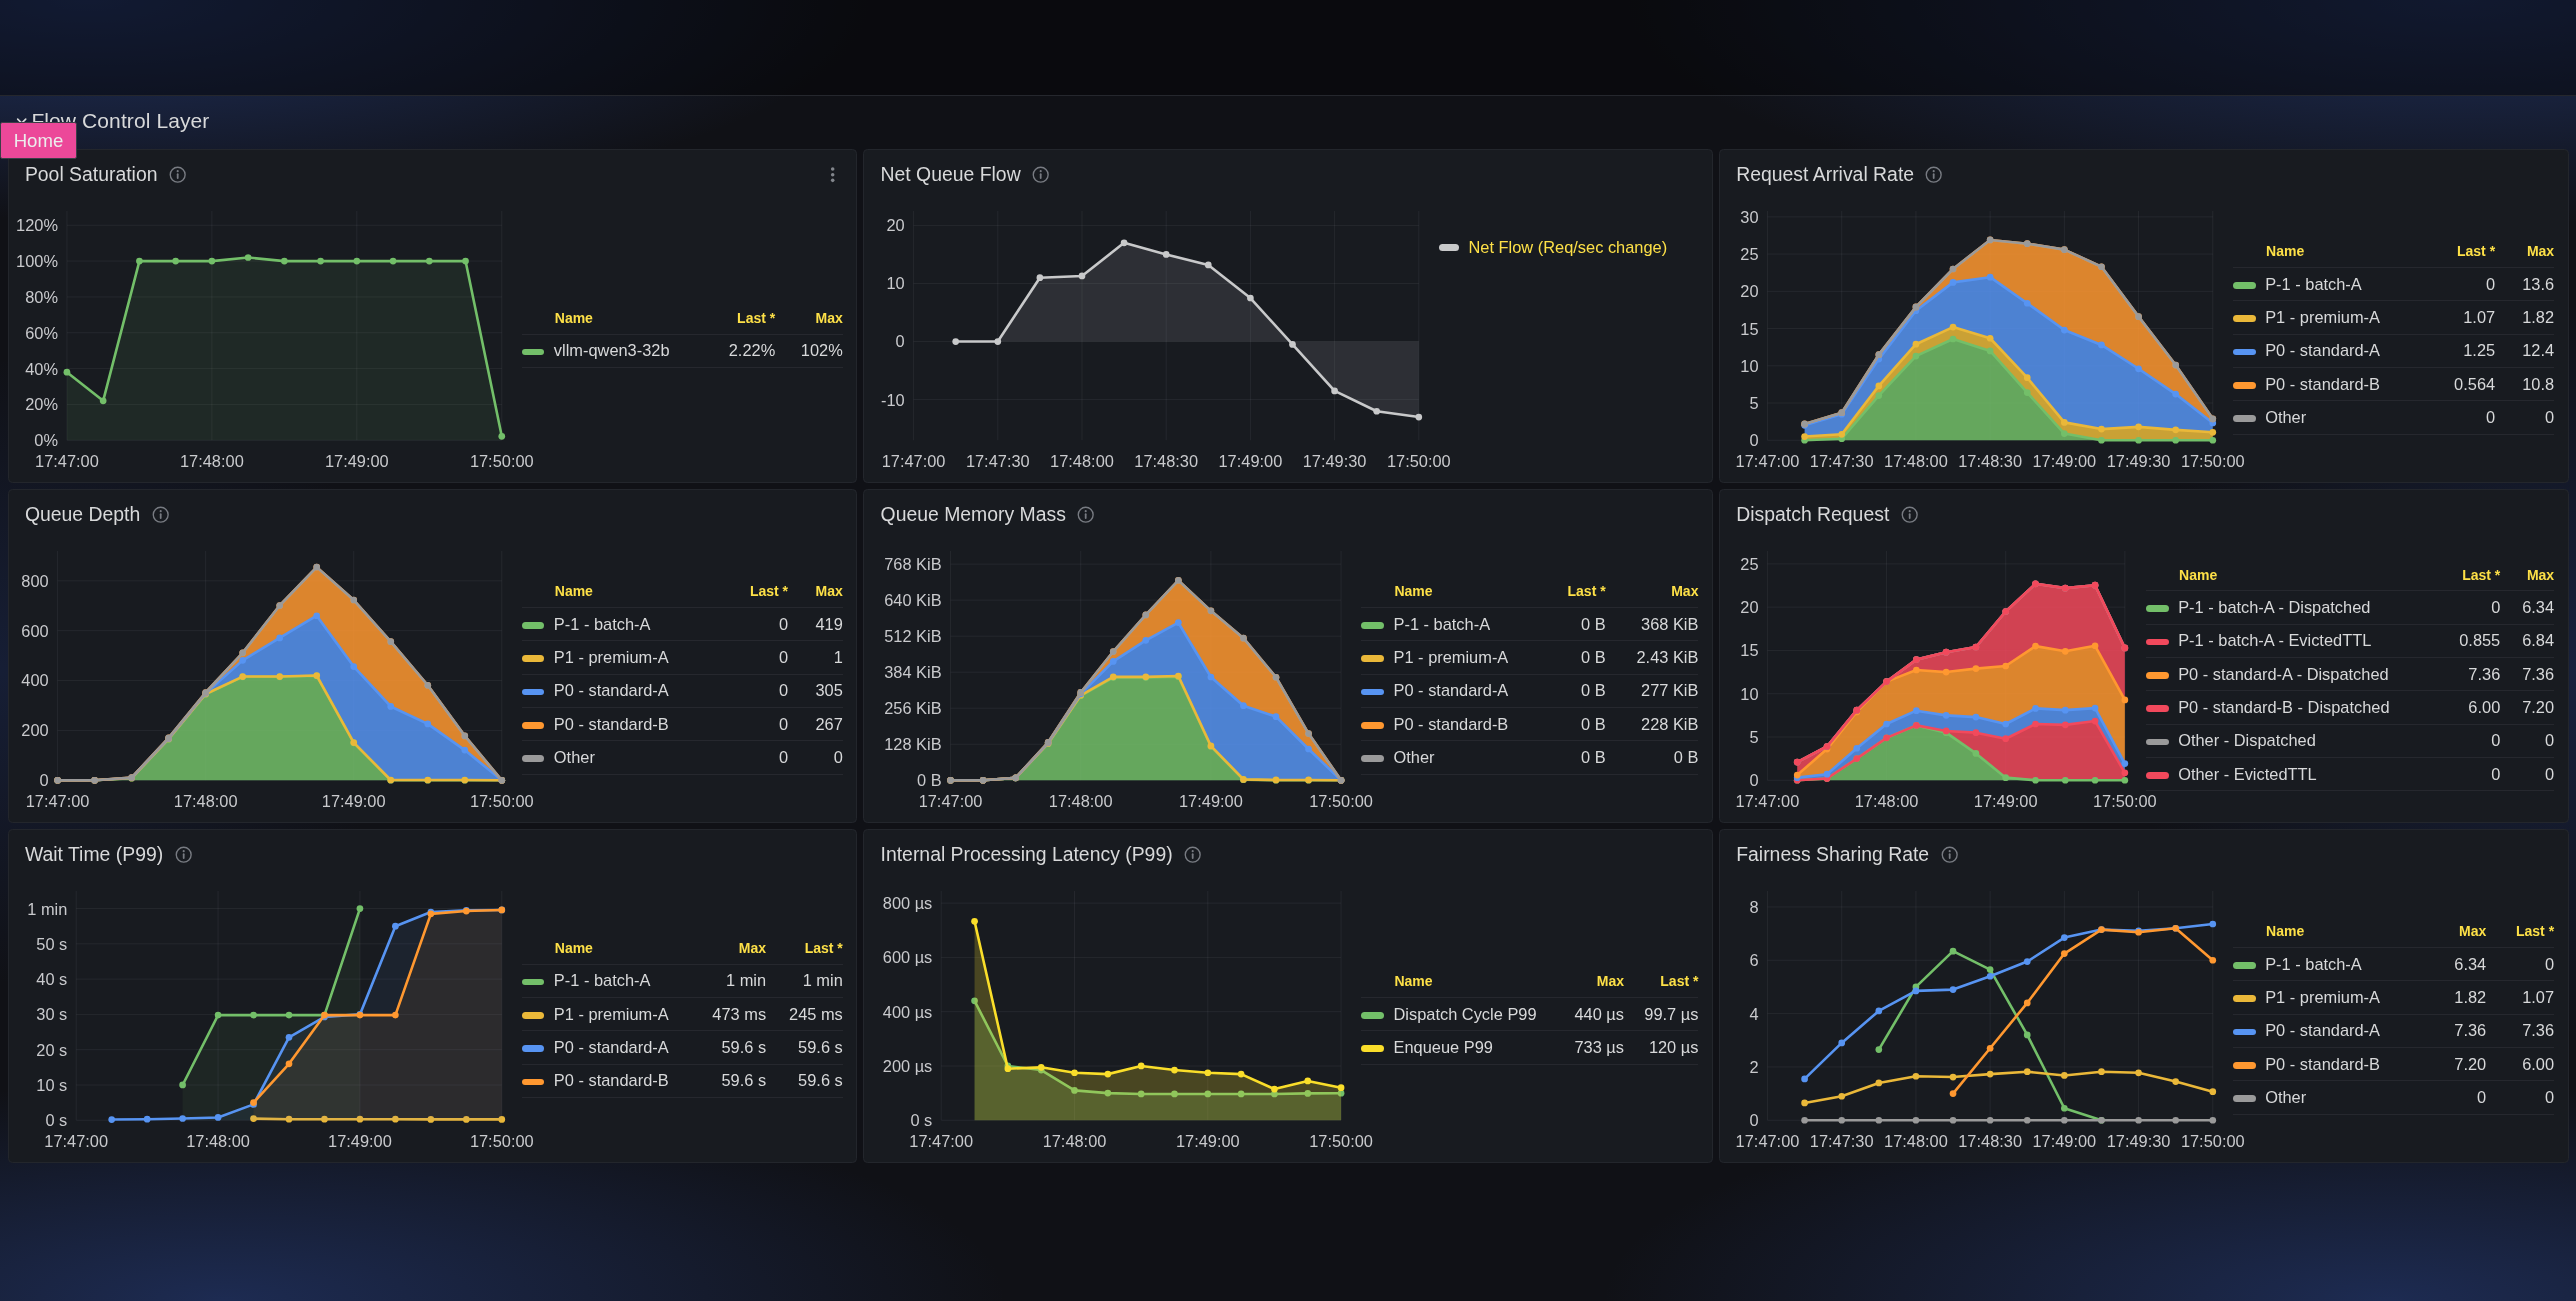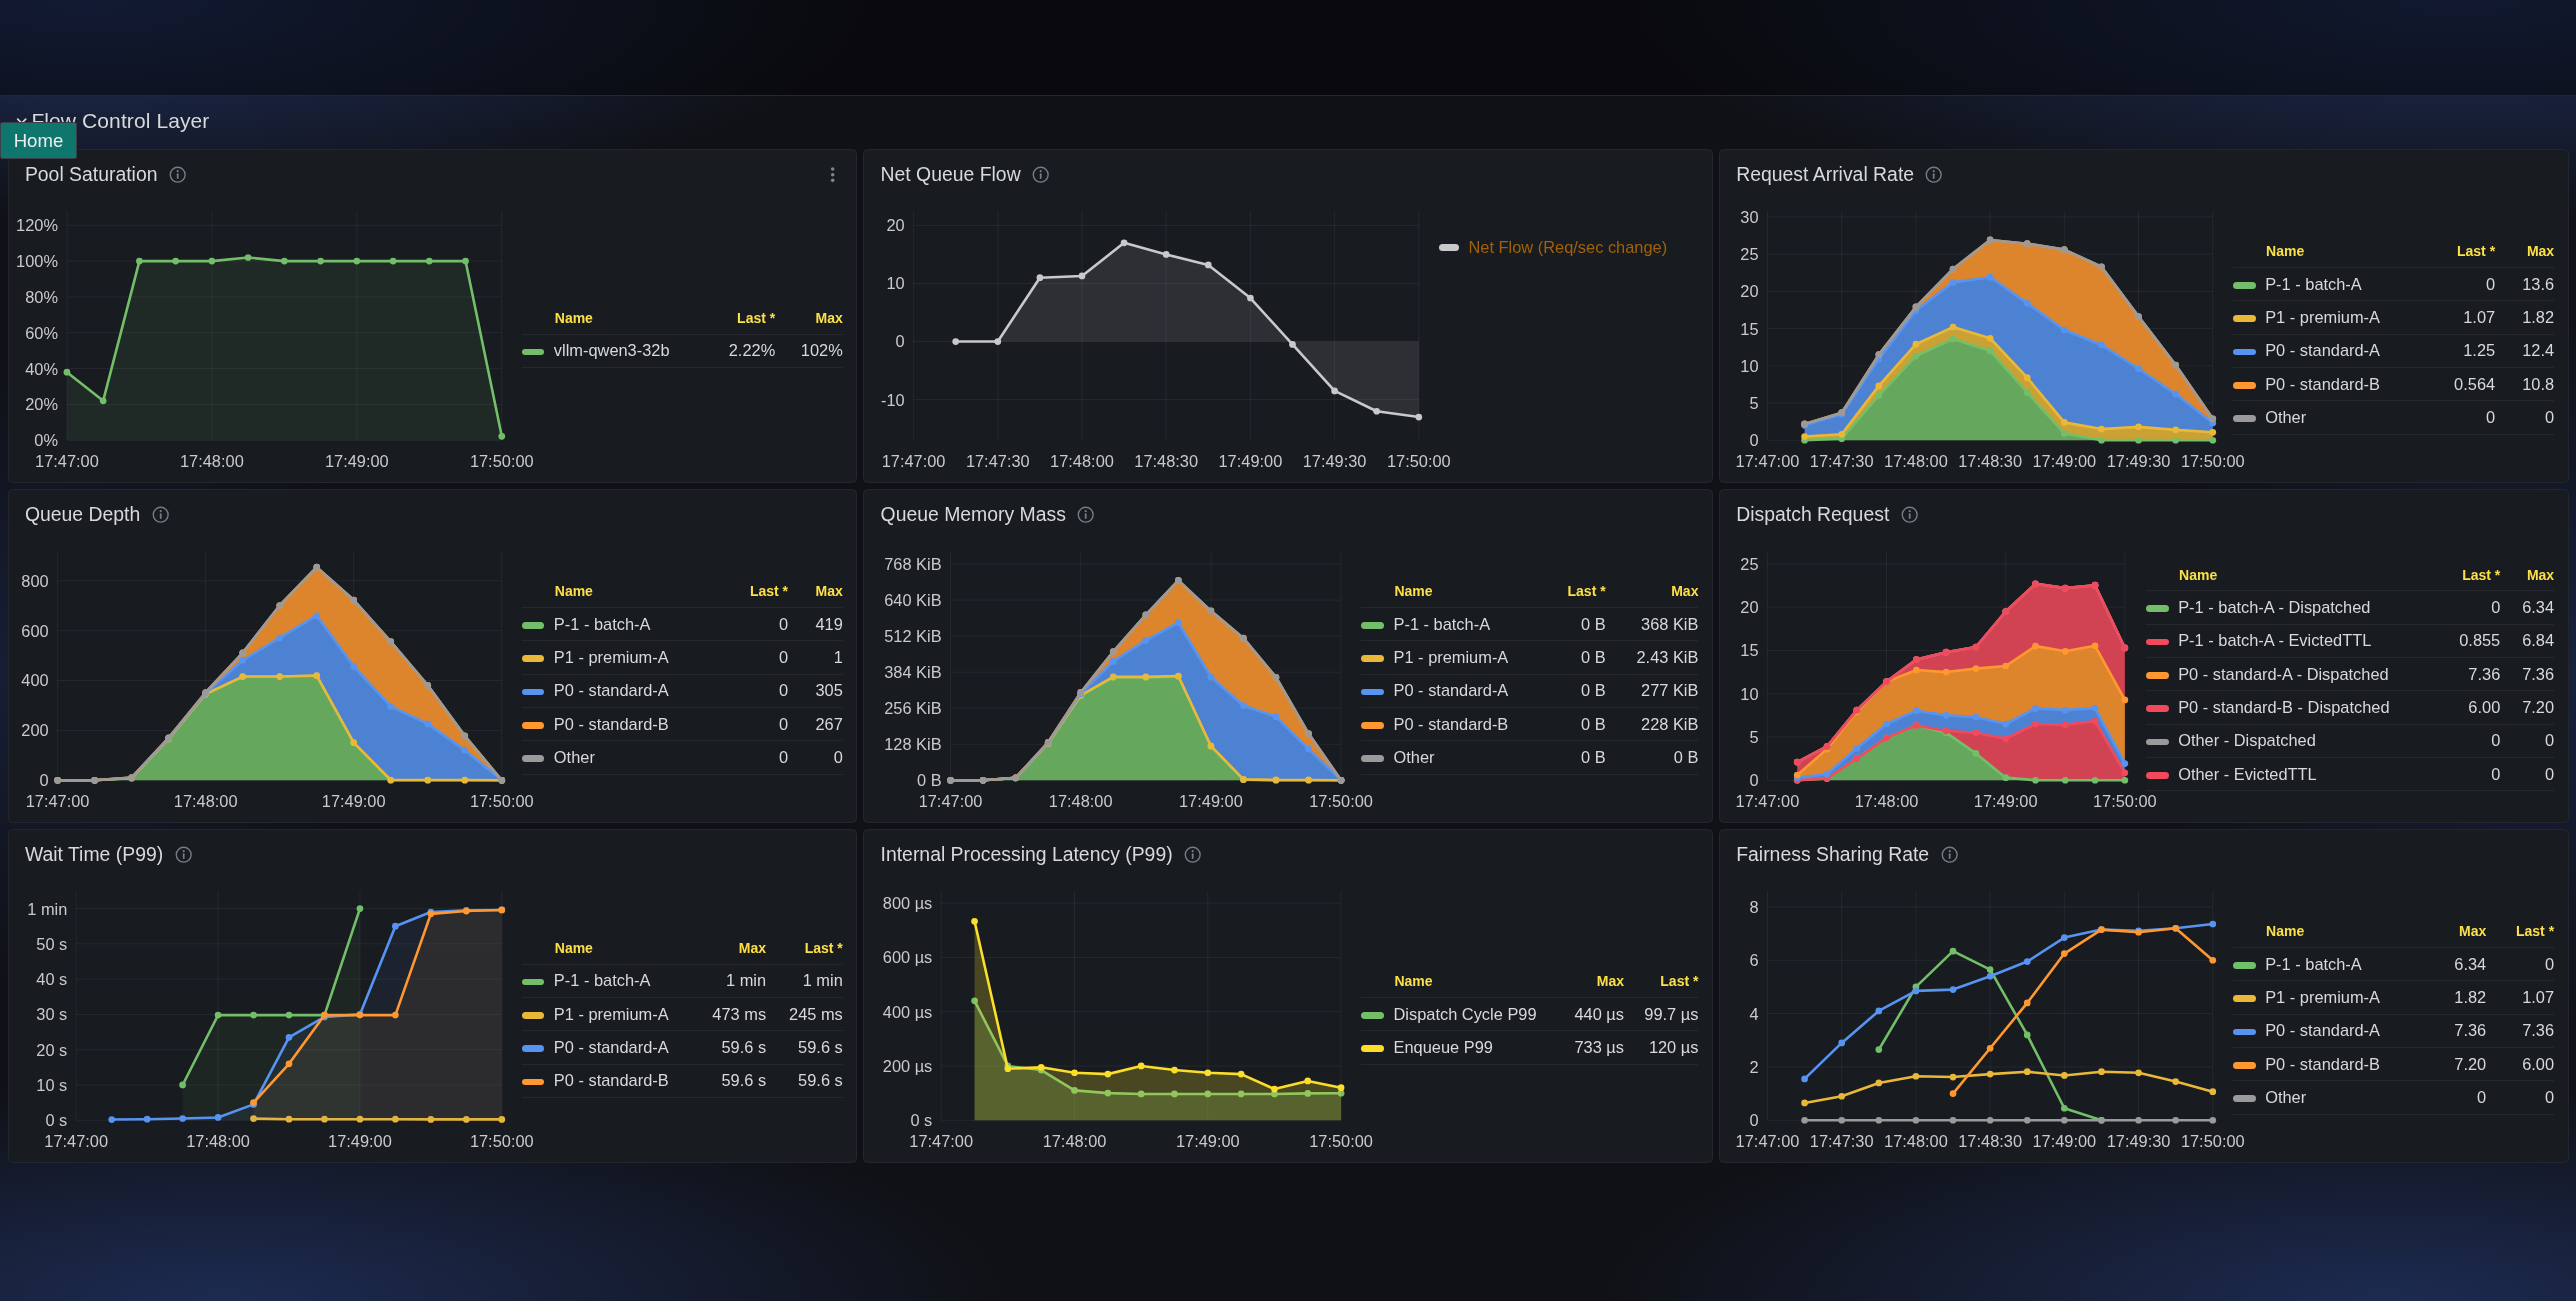--- a/index.html
+++ b/index.html
@@ -11,21 +11,21 @@
       radial-gradient(671px 522px at 2576px 671px, rgba(38,64,135,.35), rgba(38,64,135,0) 70%),
       radial-gradient(1118px 313px at 2385px 1301px, rgba(45,75,155,.45), rgba(45,75,155,0) 70%),
       radial-gradient(1118px 313px at 224px 1301px, rgba(45,75,155,.45), rgba(45,75,155,0) 70%),
       radial-gradient(596px 447px at 0px 671px, rgba(38,64,135,.28), rgba(38,64,135,0) 70%),
       #101116;
   }
   .topbar{position:absolute;left:0;top:0;right:0;height:95px;background:rgba(3,4,6,.5);border-bottom:0.7px solid #25272d}
   .rowhead{position:absolute;left:12px;top:109px;display:flex;align-items:center;gap:0;z-index:2}
   .rowhead .chev{width:19.4px;height:19.4px;flex:0 0 auto}
   .rowhead h1{margin:0;font-size:21px;font-weight:500;color:#d8d9da;letter-spacing:0.1px}
-  .home-tip{position:absolute;left:0;top:122px;z-index:6;background:#0f766e;border:0.7px solid #3b3f47;
+  .home-tip{position:absolute;left:0;top:122px;z-index:6;background:#ec4899;border:0.7px solid #3b3f47;
     color:#eceded;font-size:18.6px;padding:6.7px 12.7px;border-radius:2.2px}
   .grid{position:absolute;left:7.5px;right:7.5px;top:149px;display:grid;
     grid-template-columns:repeat(3,1fr);grid-auto-rows:334px;gap:6px}
   .panel{background:#181b20;border:0.7px solid #23262c;border-radius:4.5px;display:flex;flex-direction:column;overflow:hidden;position:relative}
   .phead{height:43px;flex:0 0 auto;display:flex;align-items:center;padding:3px 13.4px 0 16.4px;gap:10.4px}
   .phead h2{margin:0;font-size:19.4px;font-weight:500;color:#d8d9da;white-space:nowrap}
   .info{width:19.4px;height:19.4px;opacity:.72;flex:0 0 auto}
   .kebab{width:19.4px;height:19.4px;margin-left:auto;opacity:.8}
   .pbody{flex:1;display:flex;align-items:stretch;padding:3px 10.4px 6px 4.5px;min-height:0}
   .chart{flex:1;position:relative;min-width:0}
@@ -35,21 +35,21 @@
   .p-dispatch .legend{width:408px}
   .p-netflow .legend{width:259px;align-items:flex-start;padding-top:39px}
   .legend table{width:100%;border-collapse:collapse}
   .legend th{color:#fde047;font-size:14px;font-weight:700;text-align:right;padding:3px 0 7.5px 13.4px;white-space:nowrap}
   .legend th.n{text-align:left;padding-left:33px}
   .legend td{font-size:16.4px;color:#d8d9da;text-align:right;padding:6.7px 0 6.7px 13.4px;white-space:nowrap;
     border-top:0.7px solid rgba(204,204,220,.08)}
   .legend tbody tr:last-child td{border-bottom:0.7px solid rgba(204,204,220,.08)}
   .legend td.n{text-align:left;padding-left:0}
   .chip{display:inline-block;width:22.4px;height:6.7px;border-radius:3.7px;margin-right:9.7px;vertical-align:middle}
-  .legend-item{display:flex;align-items:center;gap:9.7px;font-size:16.4px;color:#a16207;white-space:nowrap}
+  .legend-item{display:flex;align-items:center;gap:9.7px;font-size:16.4px;color:#fde047;white-space:nowrap}
   .legend-item .chip{margin-right:0;width:19.4px}
 </style>
 </head>
 <body>
 
 <div class="topbar"></div>
 
 <div class="rowhead">
   <svg class="chev" viewBox="0 0 24 24">
     <path d="M7 10l5 5 5-5" fill="none" stroke="#d8d9da" stroke-width="2" stroke-linecap="round" stroke-linejoin="round"></path>

